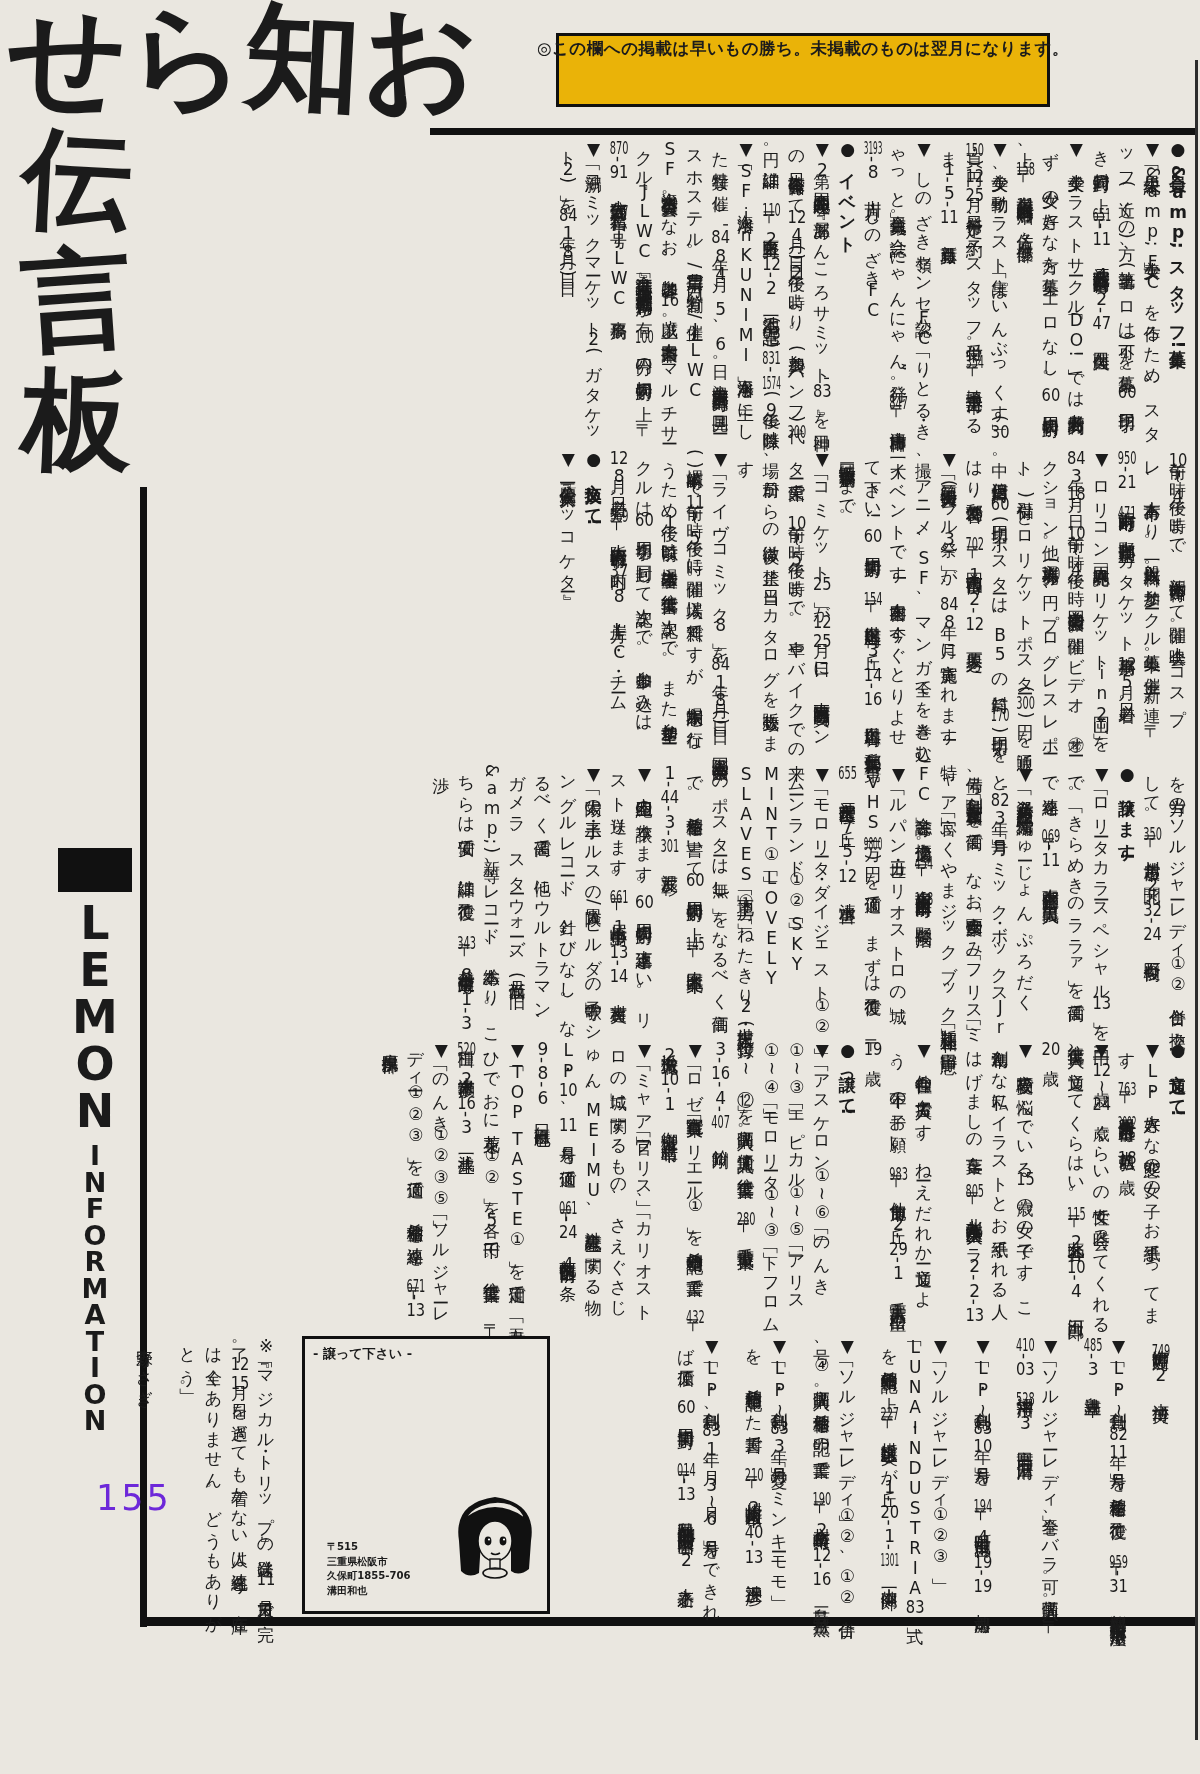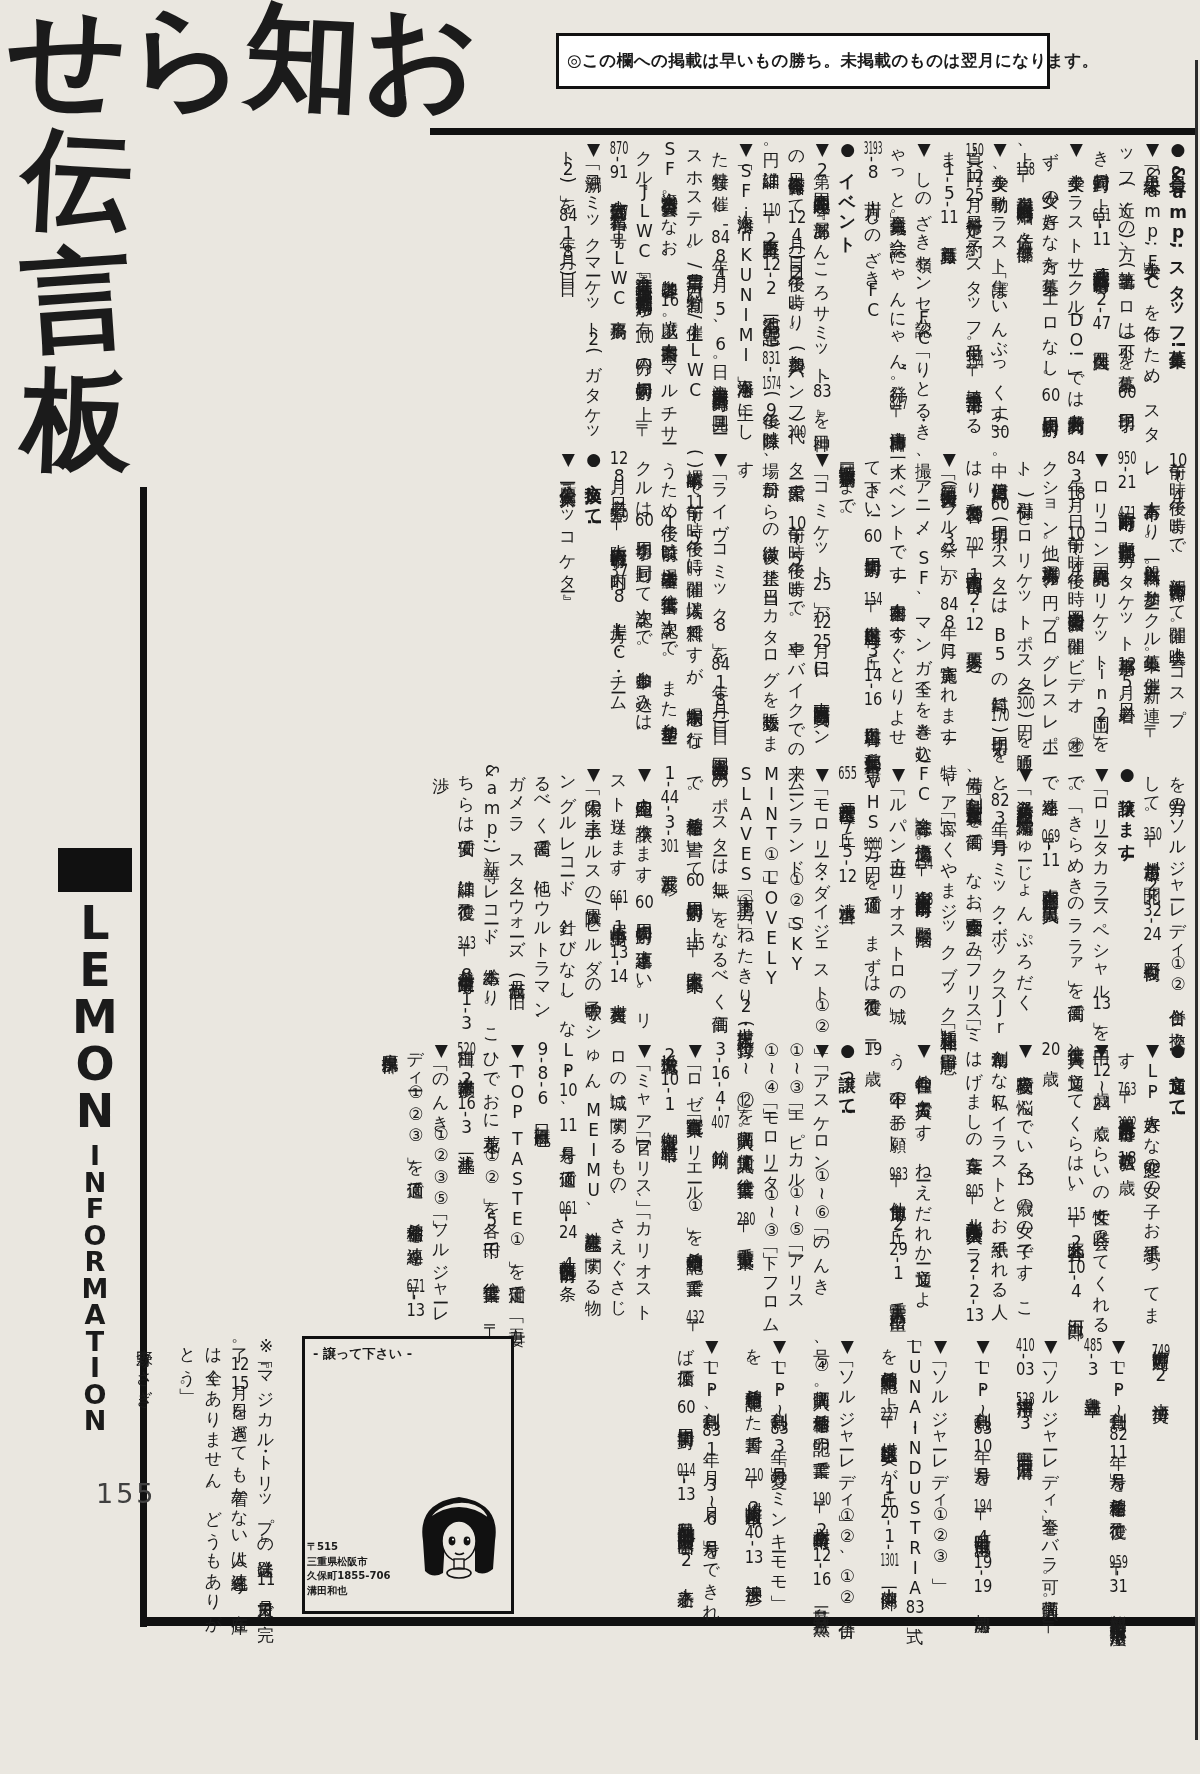--- a/index.html
+++ b/index.html
@@ -12,22 +12,22 @@
   #rule-bottom{left:140px;top:1617px;width:1058px;height:9px;}
   #rule-right{left:1195px;top:60px;width:3px;height:1680px;background:#2c2c2c;}
   
   #title-row{position:absolute;left:138px;top:-8px;width:342px;height:140px;
              display:flex;flex-direction:row-reverse;justify-content:flex-start;}
   #title-row span{font-size:116px;font-weight:900;line-height:130px;display:block;}
   #title-col{position:absolute;left:22px;top:120px;width:120px;height:380px;
              display:flex;flex-direction:column;}
   #title-col span{font-size:110px;font-weight:900;line-height:120px;display:block;}
   
-  #notice{position:absolute;left:556px;top:33px;width:494px;height:56px;
-          border:3px solid #111;background:#ffffff;display:flex;flex-direction:column;
+  #notice{position:absolute;left:556px;top:33px;width:494px;height:74px;
+          border:3px solid #111;background:#eab308;display:flex;flex-direction:row;
           justify-content:center;padding:2px 8px;box-sizing:border-box;}
   #notice div{font-size:16.5px;font-weight:bold;letter-spacing:.5px;white-space:nowrap;}
   
   .vrow{position:absolute;writing-mode:vertical-rl;text-orientation:mixed;
         font-size:17px;line-height:25.4px;letter-spacing:1.2px;}
   .vrow p{margin:0;padding:0;}
   .vrow p.head{font-weight:bold;letter-spacing:2px;}
   .tcy{text-combine-upright:all;}
   .up{text-orientation:upright;letter-spacing:0;}
   #row1{left:150px;top:139px;width:1040px;height:302px;}
@@ -35,36 +35,36 @@
   #row3{left:144px;top:764px;width:1046px;height:277px;}
   #row4{left:150px;top:1040px;width:1040px;height:287px;}
   
   #row5{position:absolute;left:144px;top:1336px;width:1046px;height:288px;
         display:flex;flex-direction:row;}
   #row5-note{writing-mode:vertical-rl;text-orientation:mixed;font-size:17px;
              line-height:26px;letter-spacing:1.2px;width:152px;height:288px;}
   #row5-main{writing-mode:vertical-rl;text-orientation:mixed;font-size:17px;
              line-height:25.4px;letter-spacing:1.2px;flex:1;height:288px;}
   
-  #giftbox{width:212px;height:278px;border:3px solid #111;margin:0 10px 0 6px;
+  #giftbox{width:248px;height:278px;border:3px solid #111;margin:0 10px 0 6px;
            box-sizing:border-box;padding:6px 8px;background:#eae7e0;position:relative;}
   #giftbox .bx-head{font-size:13px;font-weight:bold;text-align:left;margin-bottom:4px;}
   #giftbox .bx-line{font-size:10.5px;line-height:14.5px;font-weight:bold;
                     letter-spacing:0;white-space:nowrap;transform:scale(.96);transform-origin:left;}
-  #bx-addr{position:absolute;left:2px;bottom:14px;font-size:11px;font-weight:bold;line-height:15px;}
+  #bx-addr{position:absolute;left:22px;bottom:14px;font-size:11px;font-weight:bold;line-height:15px;}
   #bx-girl{position:absolute;right:6px;bottom:6px;}
   
   #sidebar{position:absolute;left:52px;top:848px;width:86px;display:flex;
            flex-direction:column;align-items:center;}
   #sidebar .block{width:74px;height:44px;background:#111;margin-bottom:8px;}
   .sb-lemon span{display:block;font-size:46px;font-weight:900;line-height:47px;text-align:center;}
   .sb-info span{display:block;font-size:27px;font-weight:900;line-height:26.5px;text-align:center;}
   .sb-info{margin-top:8px;}
   
-  #pagenum{position:absolute;left:96px;top:1478px;font-size:27px;letter-spacing:3px;color:#404040;}
+  #pagenum{position:absolute;left:96px;top:1478px;font-size:35px;letter-spacing:3px;color:#6d28d9;}
 </style>
 </head>
 <body>
 
 <div id="title-row">
     <span style="transform: rotate(-2deg);">お</span>
     <span style="transform: rotate(3deg);">知</span>
     <span style="transform: rotate(-4deg);">ら</span>
     <span style="transform: rotate(2deg);">せ</span>
   </div>

